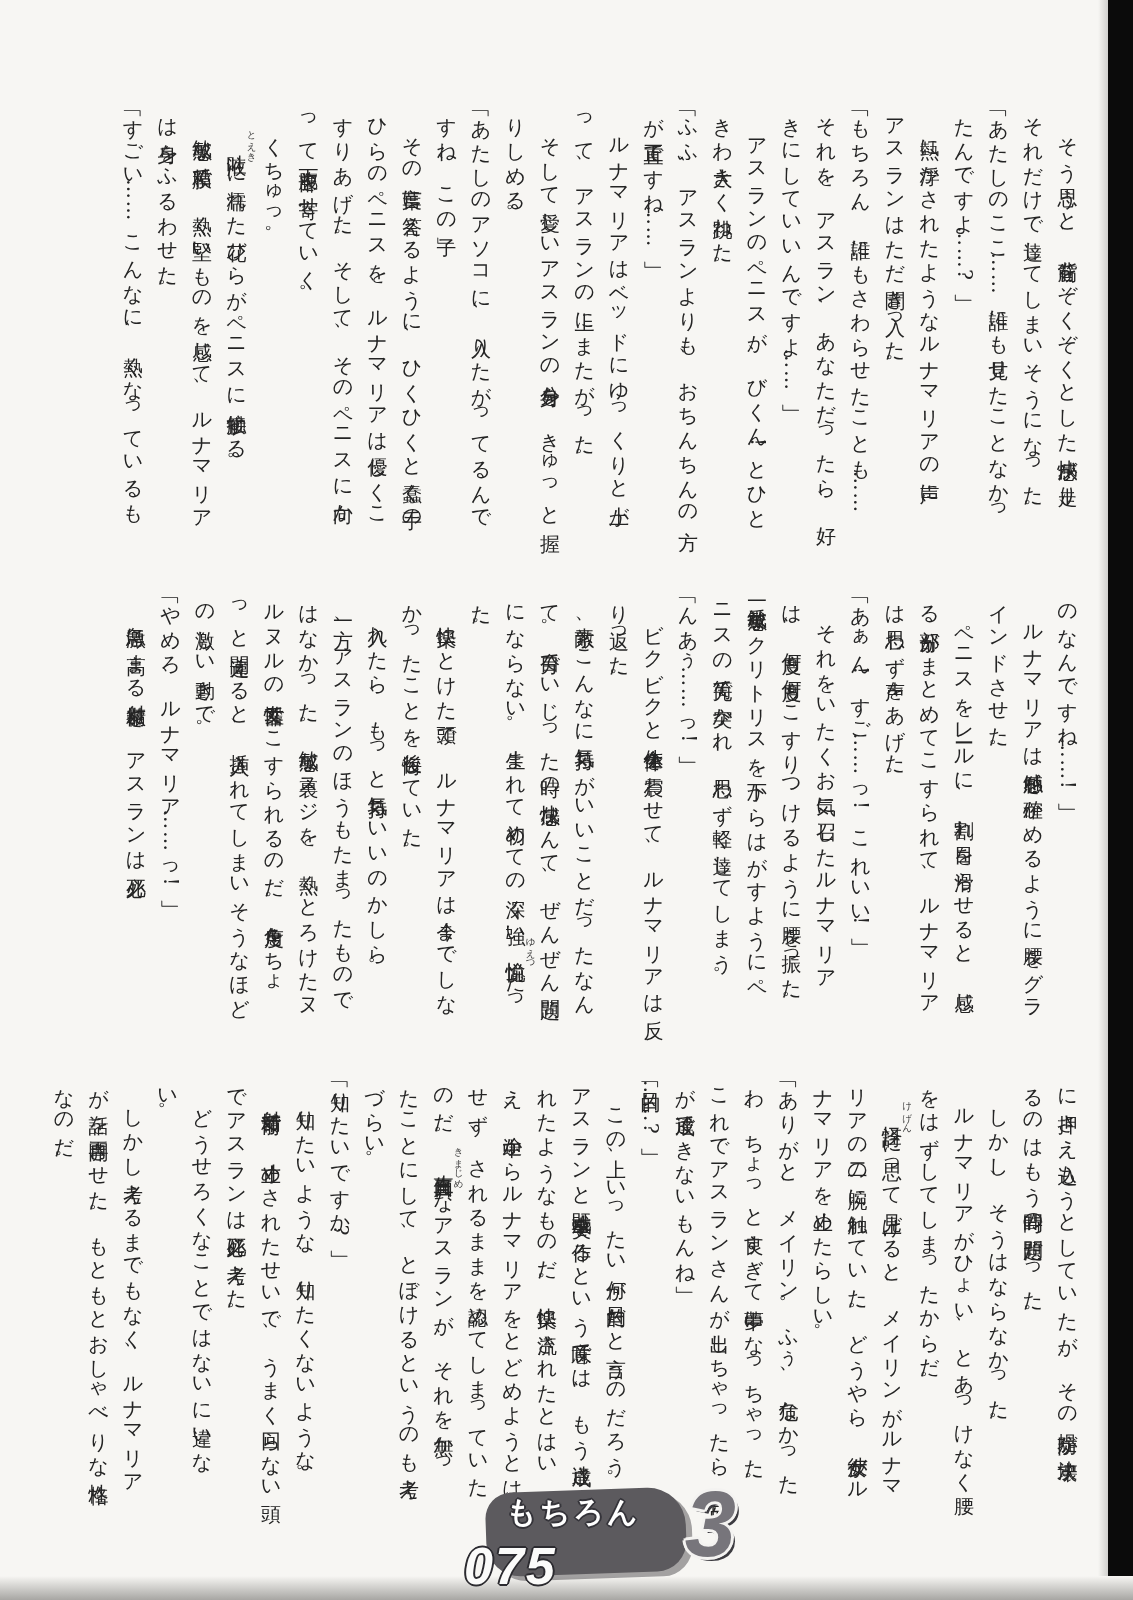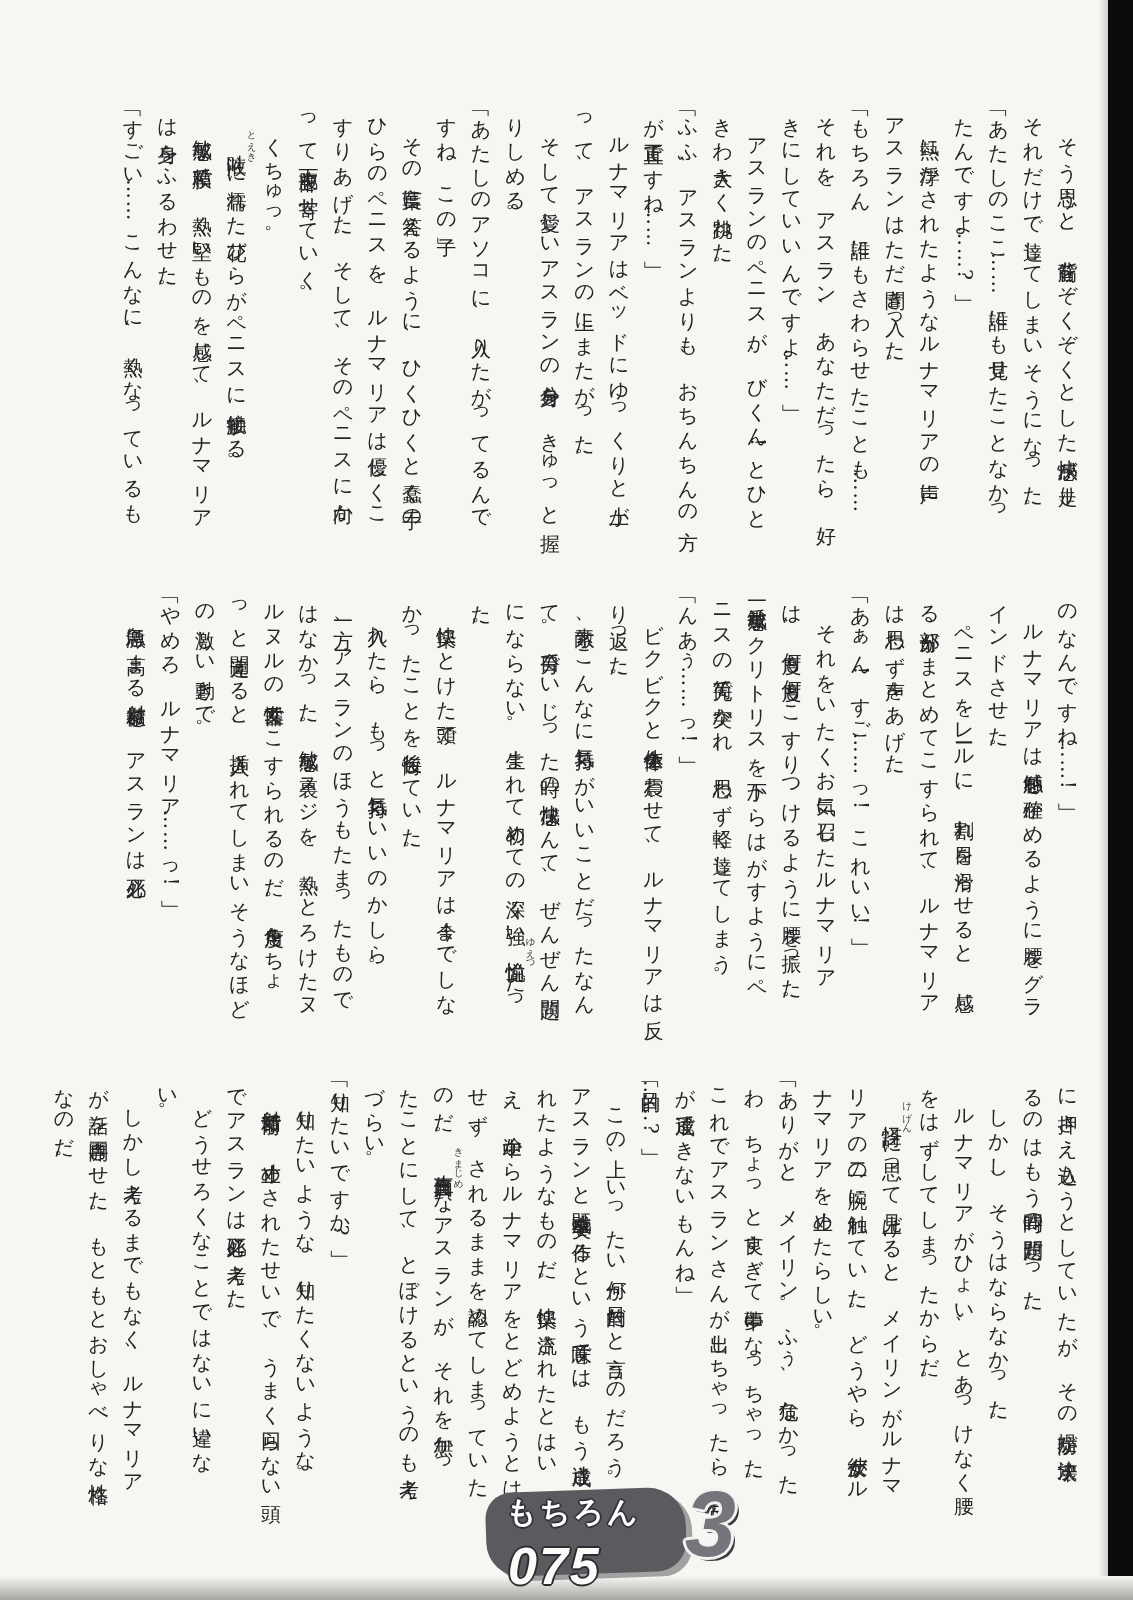--- a/index.html
+++ b/index.html
@@ -70,21 +70,20 @@
     font-size:92px; font-weight:bold; font-style:italic; color:#77757b;
     text-shadow:-3px 0 #f4f3f1, 3px 0 #f4f3f1, 0 -3px #f4f3f1, 0 3px #f4f3f1,
                 -2px -2px #f4f3f1, 2px 2px #f4f3f1, -2px 2px #f4f3f1, 2px -2px #f4f3f1,
                 4px 4px 0 #3c3b40;
   }
   .logo-number {
     position:absolute; left:-4px; bottom:-2px;
     font-size:52px; font-weight:bold; font-style:italic; letter-spacing:2px; color:#fbfbfa;
     text-shadow:-2px 0 #2c2b30, 2px 0 #2c2b30, 0 -2px #2c2b30, 0 2px #2c2b30,
                 -1px -1px #2c2b30, 1px 1px #2c2b30, -1px 1px #2c2b30, 1px -1px #2c2b30;
-    margin-left:44px;
   }
 </style>
 </head>
 <body>
 
 <div class="page">
 
   <div class="right-edge-soft"></div>
   <div class="right-edge"></div>
   <div class="bottom-edge"></div>

